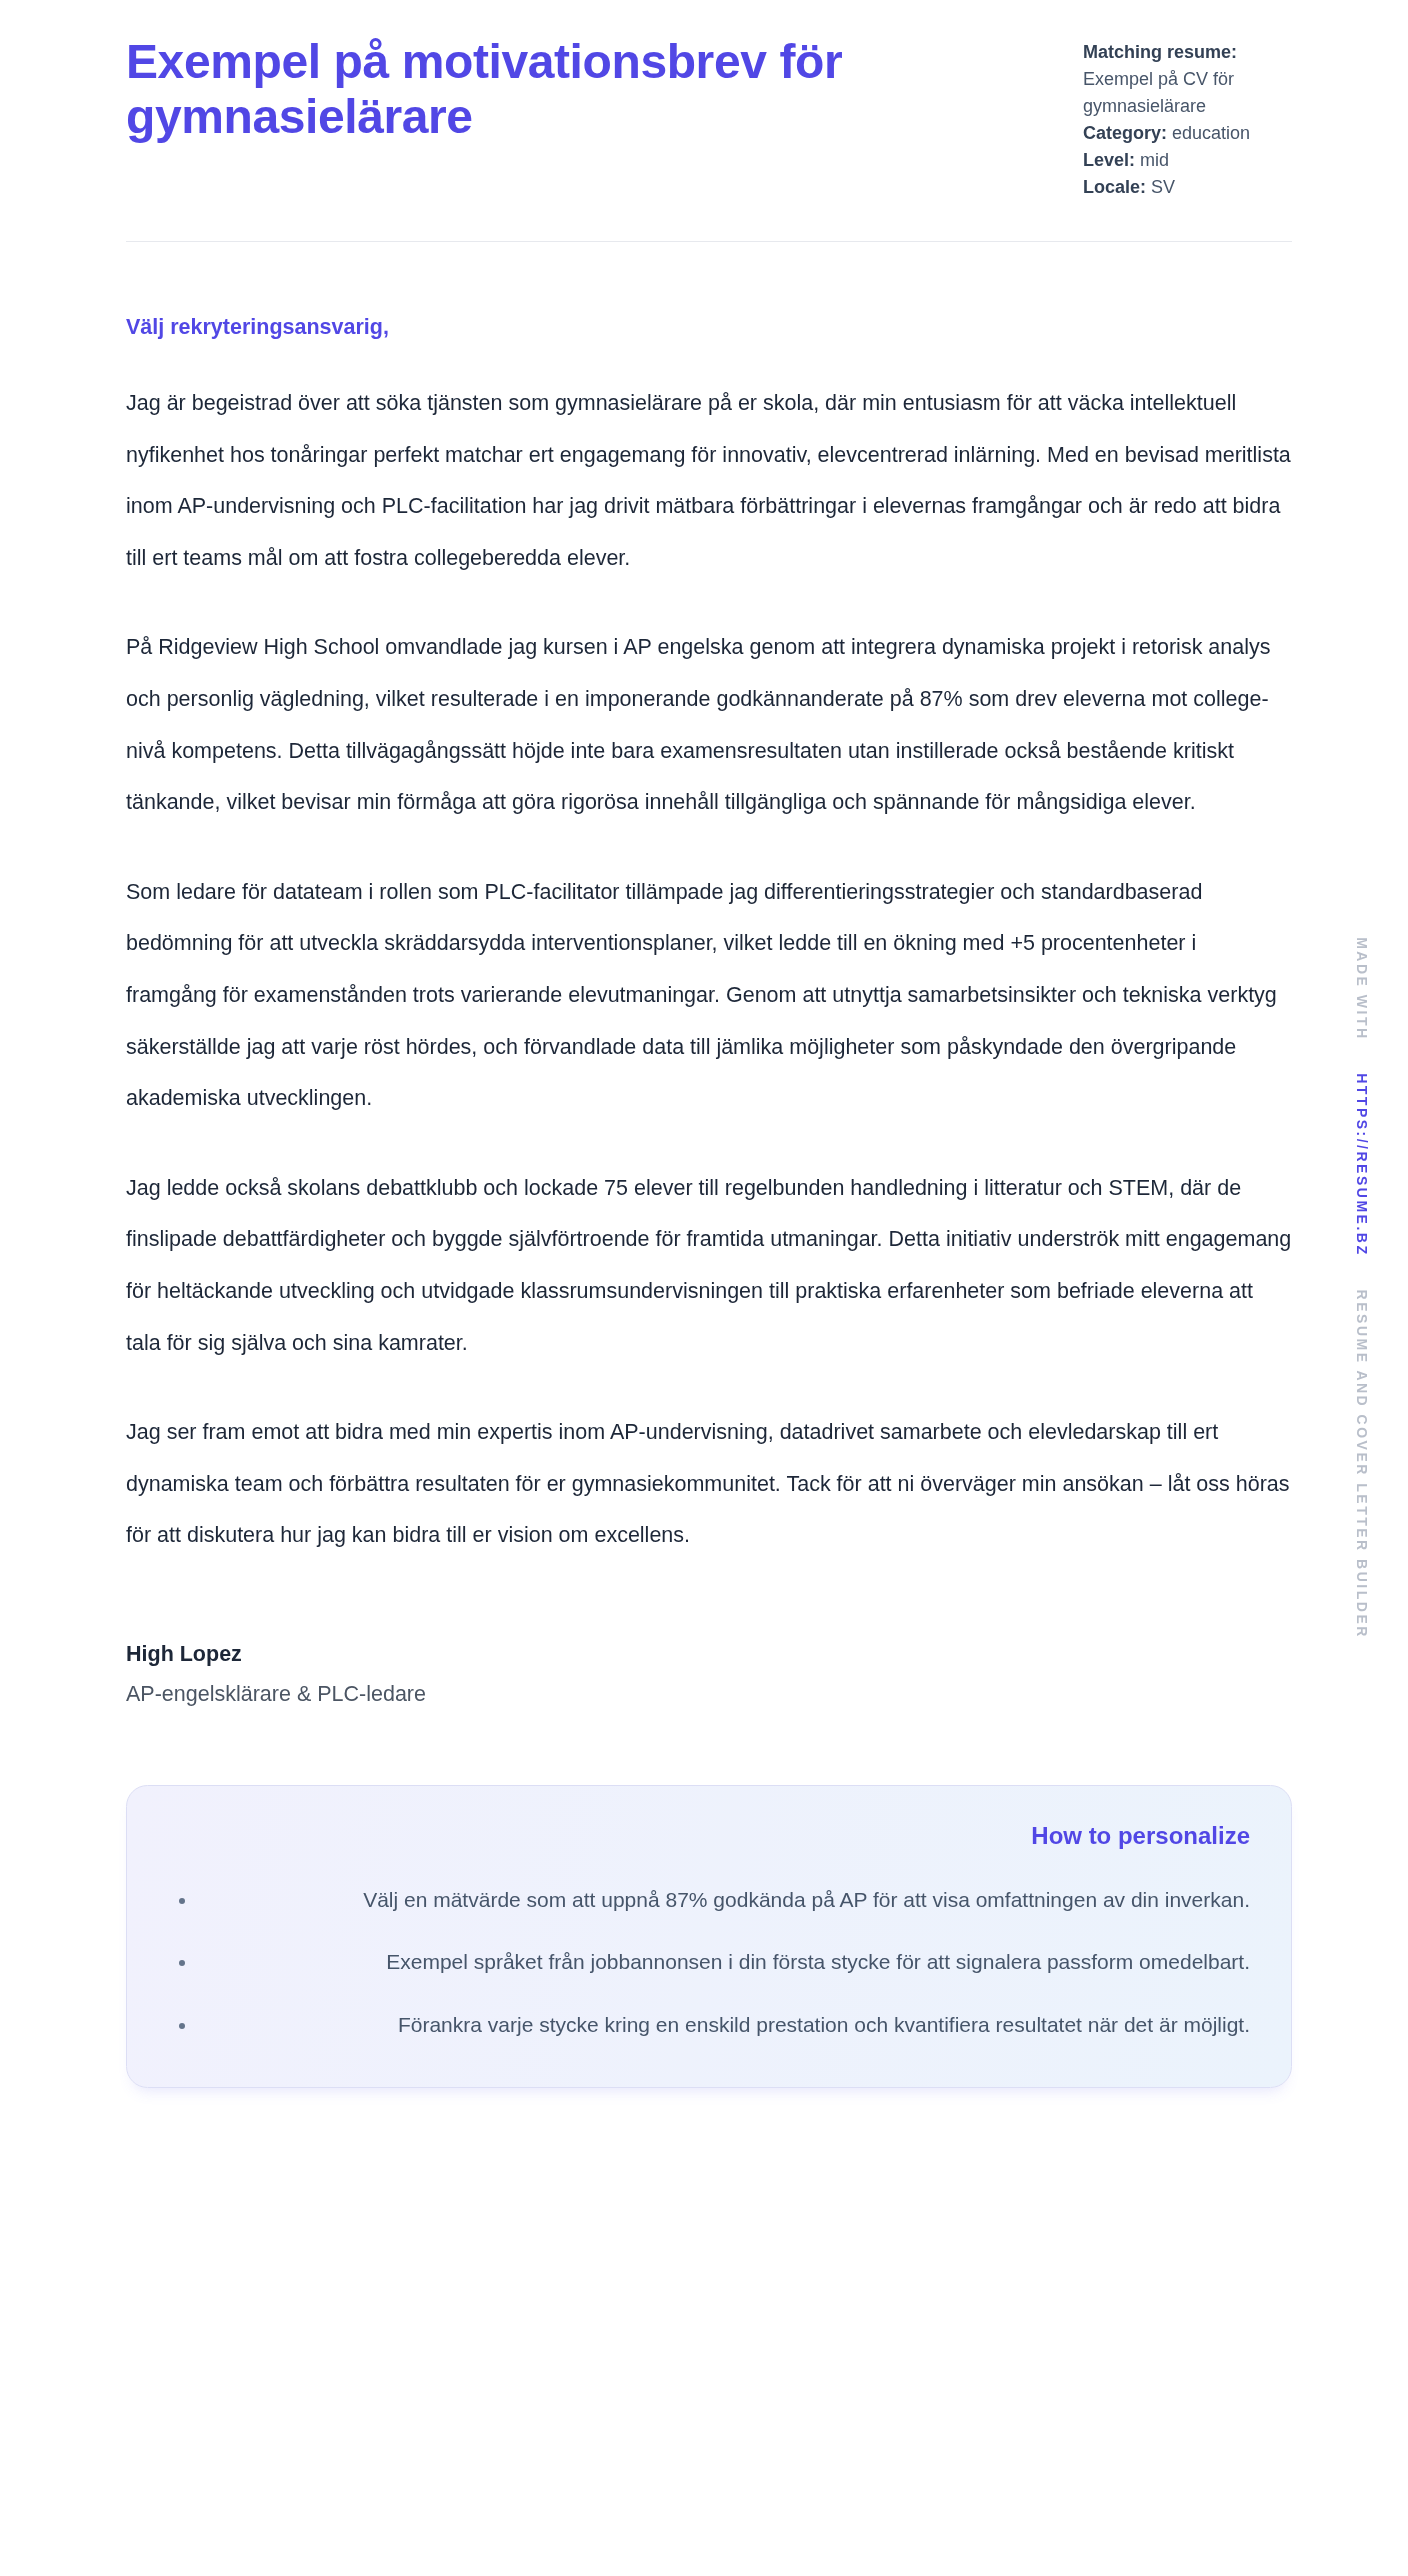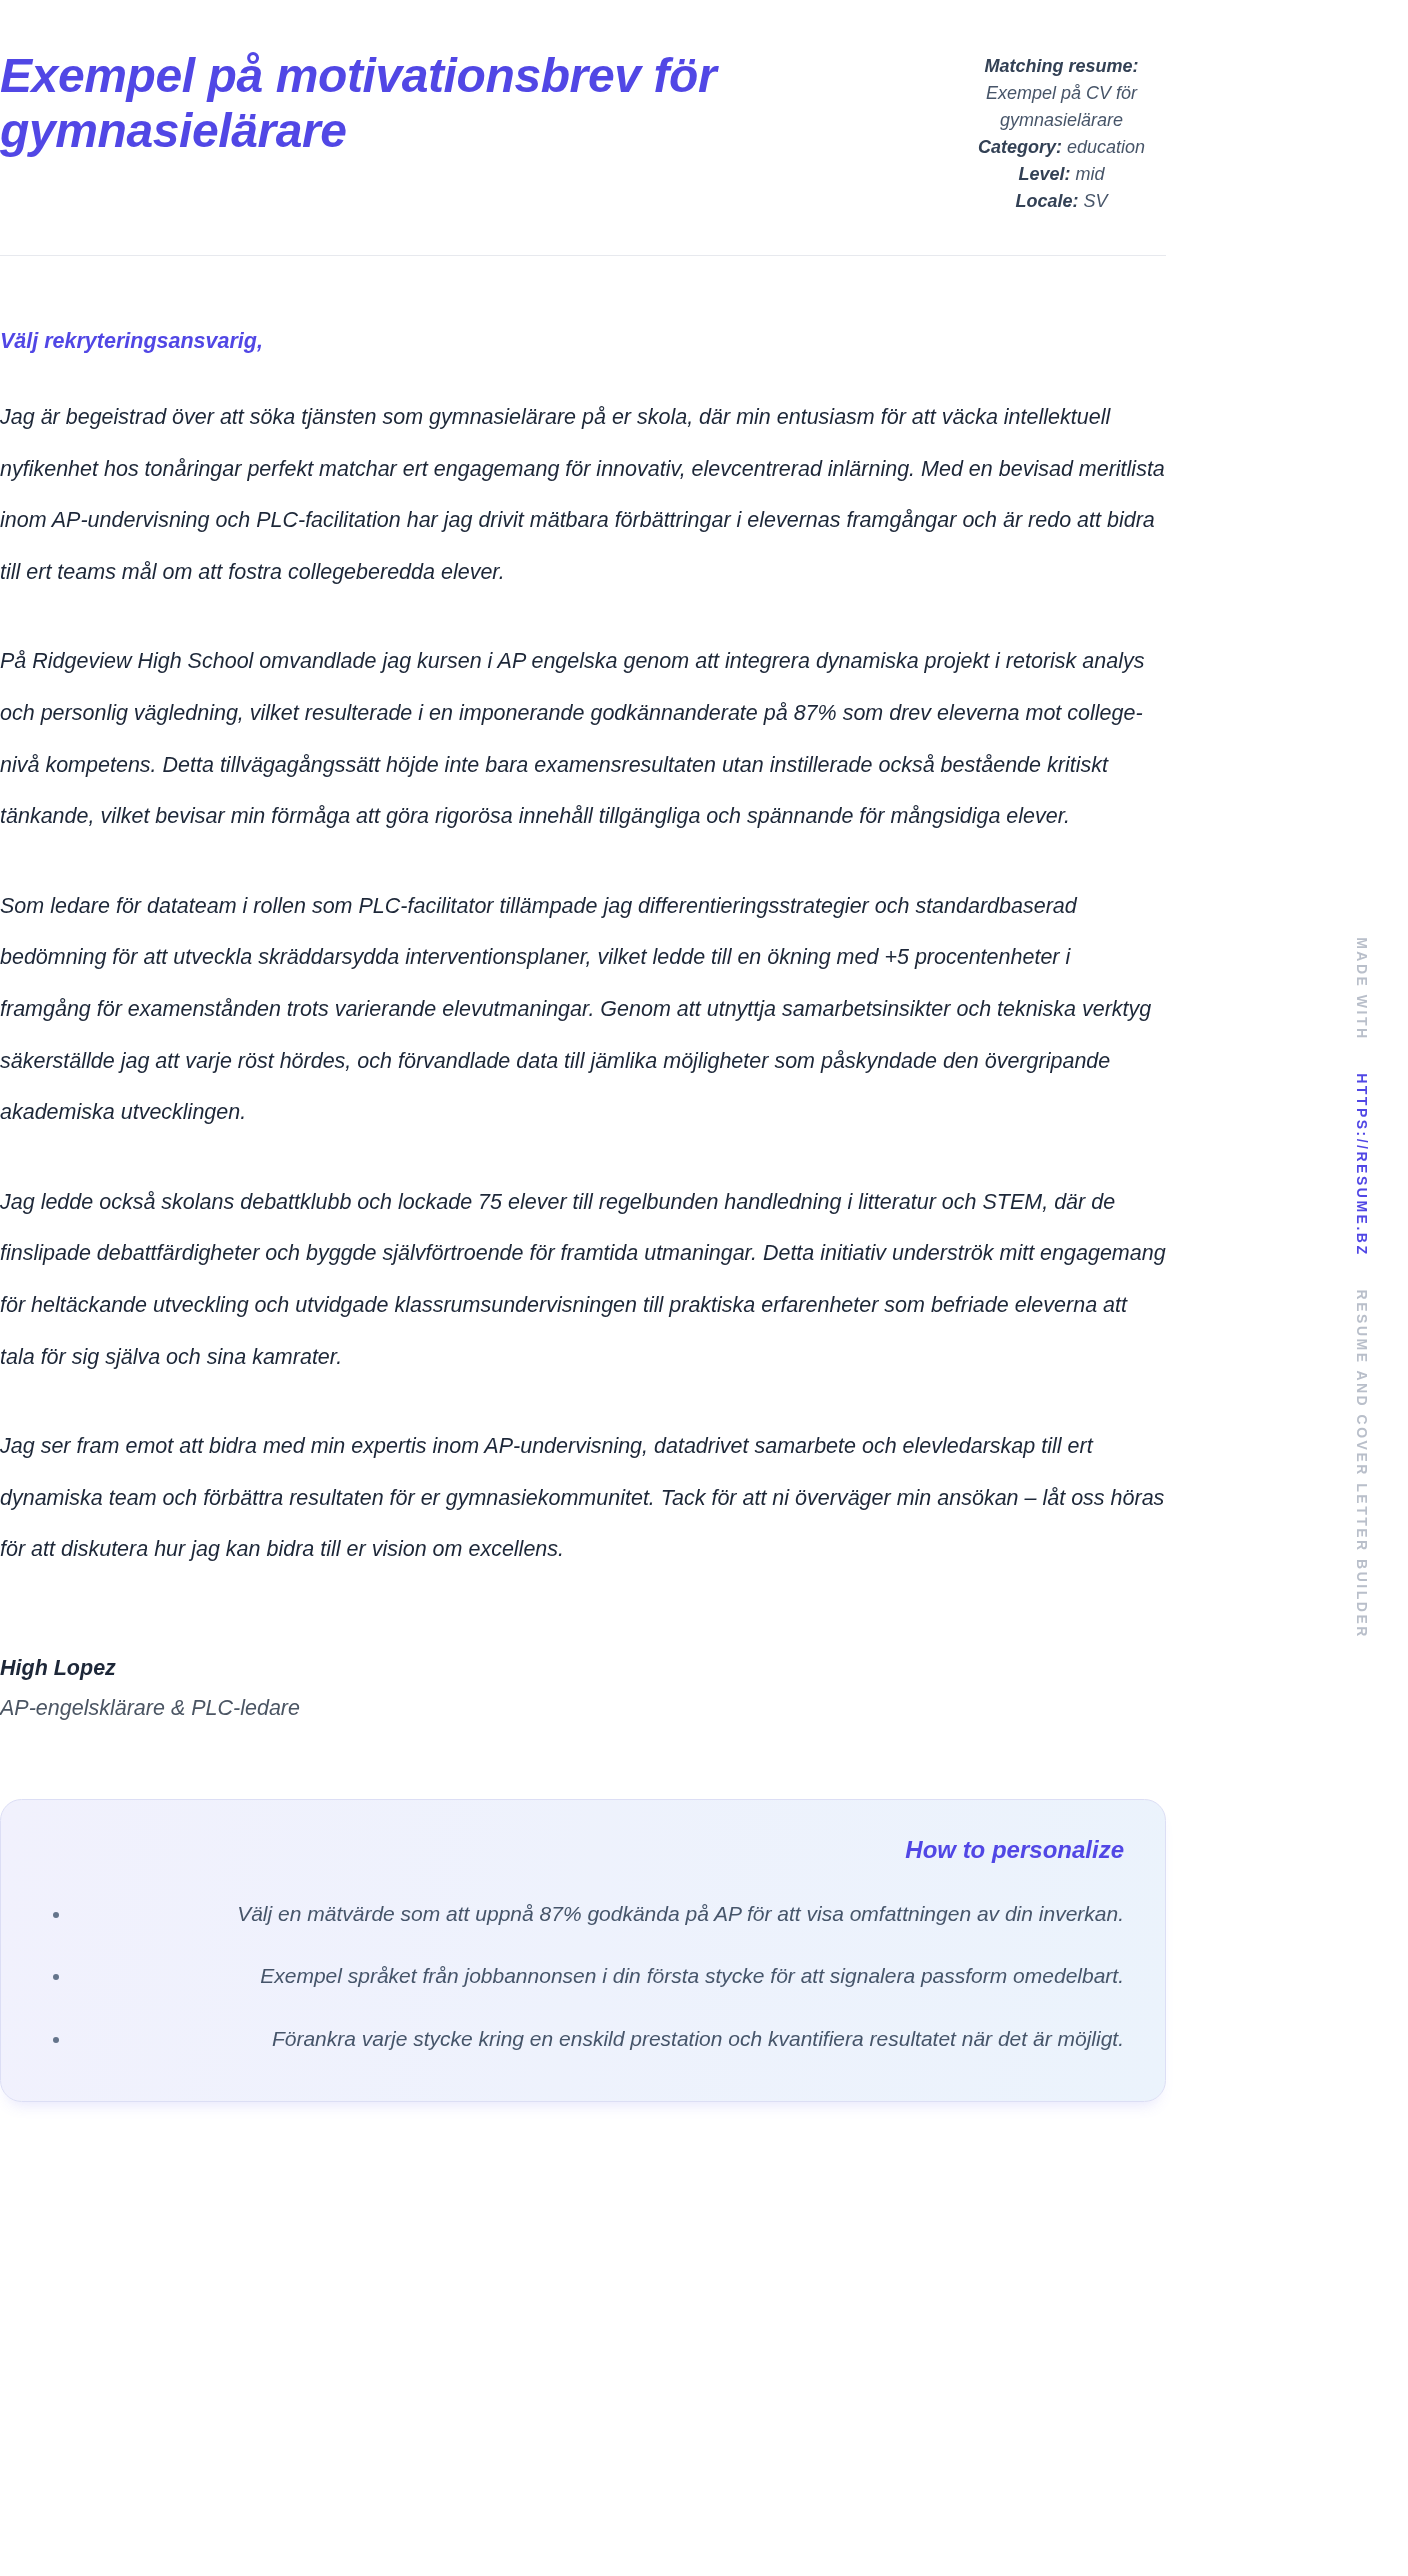--- a/index.html
+++ b/index.html
@@ -12,35 +12,35 @@
     --box-bg-end:#ebf3fc;
     --watermark-gray:#b9bfca;
   }
   *{box-sizing:border-box;}
   html,body{margin:0;padding:0;}
   body{
     width:1408px;height:2576px;background:#ffffff;position:relative;
     font-family:"Liberation Sans","DejaVu Sans",sans-serif;
     color:var(--body-text);overflow:hidden;
   }
-  .content{width:1166px;padding-top:48px;font-style:italic;}
+  .content{width:1166px;margin-left:126px;padding-top:34px;}
 
   
   .header{display:flex;justify-content:space-between;align-items:flex-start;}
   .header-left{width:845px;}
   .page-title{
     margin:0;font-size:48px;line-height:1.15;font-weight:bold;
     color:var(--accent);letter-spacing:-0.4px;max-width:745px;
   }
   .subtitle{
     margin:10px 0 0;font-size:24px;font-weight:bold;line-height:1.9;
     color:#3e4a5c;max-width:687px;
   }
   .meta{
-    width:209px;text-align:center;font-size:18px;line-height:1.5;
+    width:209px;text-align:left;font-size:18px;line-height:1.5;
     color:var(--muted-text);padding-top:5px;flex-shrink:0;
   }
   .meta-label{font-weight:bold;color:#334155;}
 
   .divider{border:none;border-top:1.7px solid #e7e9ee;margin:40px 0 0;}
 
   
   .letter{margin-top:73px;}
   .greeting{margin:0;font-size:21.5px;font-weight:bold;color:var(--accent);}
   .body-p{margin:38px 0 0;font-size:21.5px;line-height:2.4;color:var(--body-text);}

